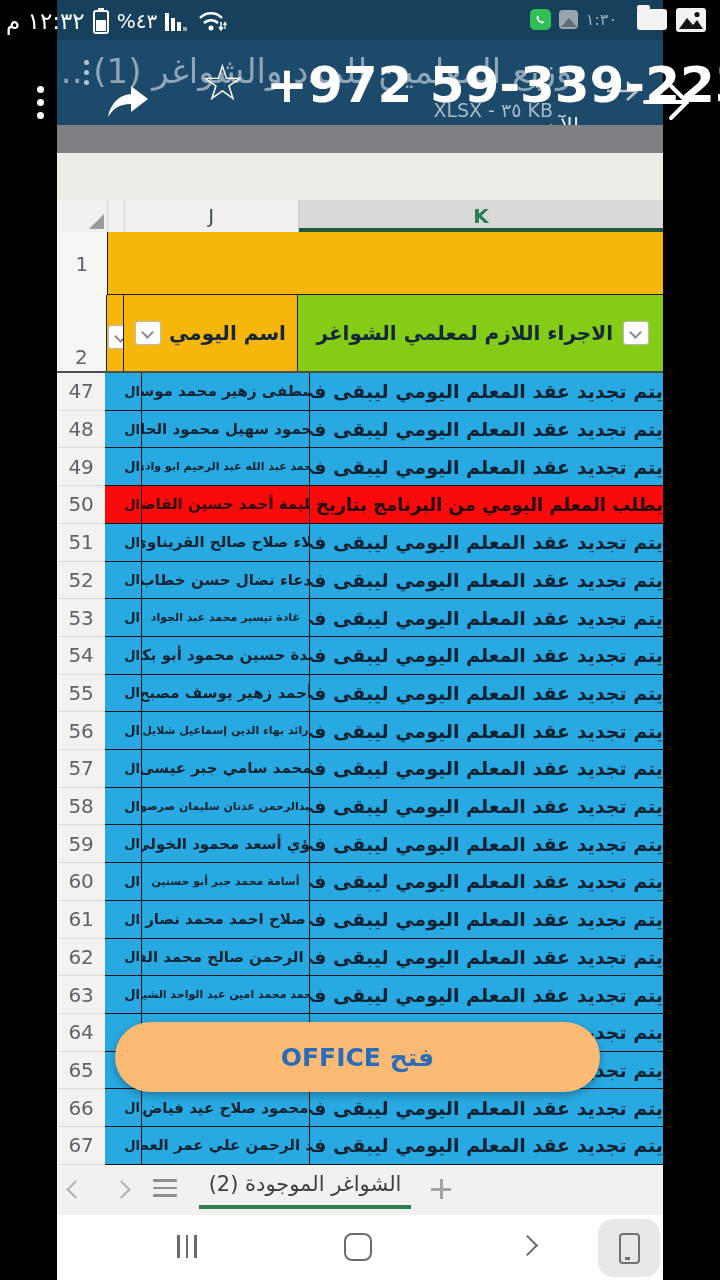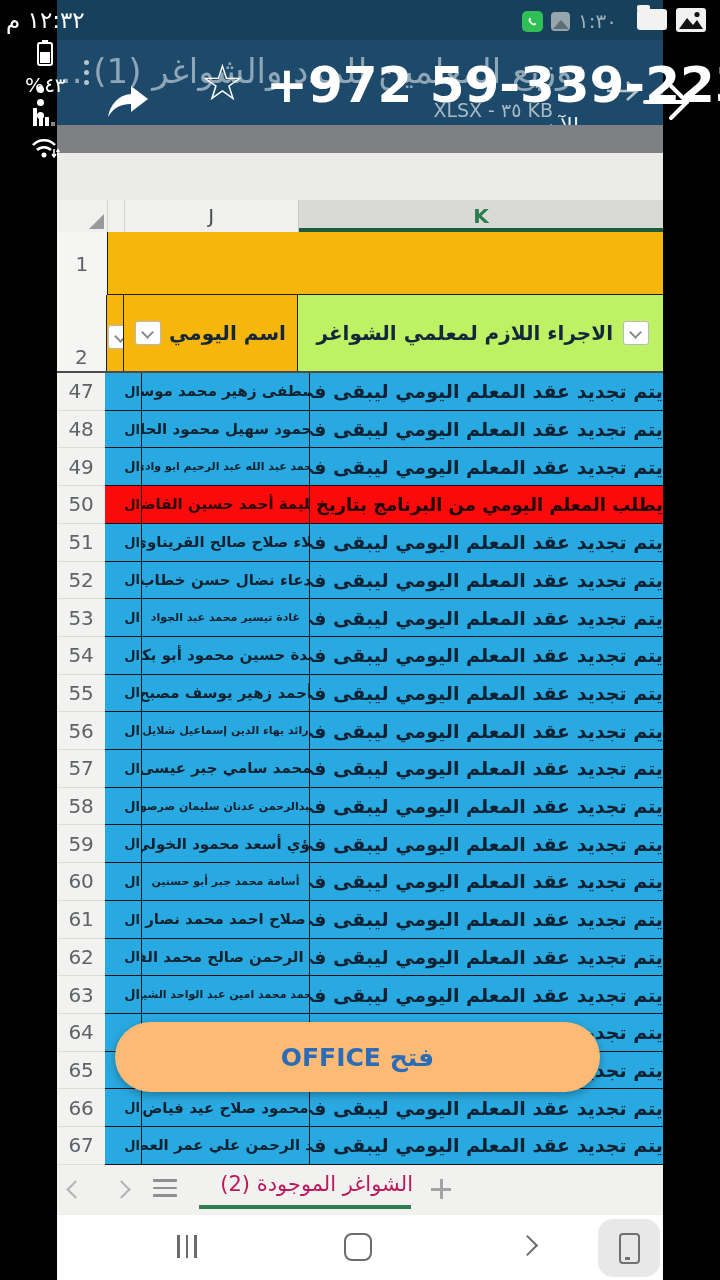--- a/index.html
+++ b/index.html
@@ -6,21 +6,21 @@
     font-family:"DejaVu Sans","Liberation Sans",sans-serif;}
   .stage{position:relative;width:720px;height:1280px;background:#000;}
 
   
   .screen{position:absolute;left:57px;top:0;width:606px;height:1280px;background:#ebebe8;overflow:hidden;}
   .statusbar{position:absolute;left:0;top:0;width:606px;height:40px;background:#16405c;}
   .inner-status-right{position:absolute;top:9px;right:46px;display:flex;align-items:center;gap:8px;direction:ltr;}
   .wa-badge{width:21px;height:21px;border-radius:5px;background:#2fbf54;display:flex;align-items:center;justify-content:center;}
   .pic-badge{width:19px;height:19px;border-radius:4px;background:#97a5ad;position:relative;overflow:hidden;}
   .pic-badge::after{content:"";position:absolute;left:2px;bottom:2px;border-left:8px solid transparent;border-right:8px solid transparent;border-bottom:9px solid #5f6d77;}
-  .inner-time{color:#9fb0bc;font-size:20px;}
+  .inner-time{color:#9fb0bc;font-size:16px;}
 
   .doc-header{position:absolute;left:0;top:40px;width:606px;height:85px;background:#1d4a6a;}
   .dim-kebab{position:absolute;left:27px;top:20px;display:flex;flex-direction:column;gap:5px;}
   .dim-kebab span{width:5px;height:5px;border-radius:50%;background:#b6c4cd;}
   .dim-title{position:absolute;top:11px;right:80px;direction:rtl;white-space:nowrap;color:#8fa6b7;font-size:34px;}
   .dim-meta{position:absolute;top:52px;right:110px;color:#a9bac7;font-size:19px;direction:ltr;margin-top:7px;}
   .dim-now{position:absolute;top:74px;right:84px;color:#e9eff3;font-size:22px;direction:rtl;}
   .dim-arrow{position:absolute;top:40px;right:22px;}
 
   .grayband{position:absolute;left:0;top:125px;width:606px;height:28px;background:#7e8084;}
@@ -36,21 +36,21 @@
 
   .row1{position:absolute;left:0;top:232px;width:606px;height:63px;display:flex;}
   .row1 .gut{width:50px;background:#f5f5f3;color:#5f6368;font-size:20px;display:flex;align-items:center;justify-content:center;border-right:1.5px solid #1b1b1b;}
   .row1 .merge{width:556px;background:#f6b60b;border-bottom:1.5px solid #1b1b1b;}
 
   .row2{position:absolute;left:0;top:295px;width:606px;height:76px;display:flex;}
   .row2 .gut{width:50px;background:#f5f5f3;color:#5f6368;font-size:20px;display:flex;align-items:flex-end;justify-content:center;padding-bottom:2px;box-sizing:border-box;border-right:1.5px solid #1b1b1b;}
   .row2 .sliver{width:16px;background:#f6b60b;border-right:1.5px solid #1b1b1b;position:relative;overflow:hidden;}
   .row2 .sliver .dd{position:absolute;left:1px;top:30px;}
   .row2 .jh{width:174px;background:#f6b60b;border-right:1.5px solid #1b1b1b;display:flex;align-items:center;justify-content:center;gap:8px;direction:ltr;}
-  .row2 .kh{width:366px;background:#bef264;display:flex;align-items:center;justify-content:flex-end;gap:10px;direction:ltr;padding-right:14px;box-sizing:border-box;}
+  .row2 .kh{width:366px;background:#84cc16;display:flex;align-items:center;justify-content:flex-end;gap:10px;direction:ltr;padding-right:14px;box-sizing:border-box;}
   .hdr-txt{color:#14273b;font-size:20px;font-weight:bold;direction:rtl;white-space:nowrap;}
   .dd{width:24px;height:22px;background:#fff;border:1px solid #b9b9b9;border-radius:3px;position:relative;flex:none;}
   .dd::after{content:"";position:absolute;left:7px;top:6px;width:7px;height:7px;border-right:2px solid #8a8a8a;border-bottom:2px solid #8a8a8a;transform:rotate(45deg);}
 
   .freeze-divider{position:absolute;left:0;top:371px;width:606px;height:2px;background:#4c4c4c;}
 
   .rows{position:absolute;left:0;top:373px;width:606px;height:792px;display:flex;flex-direction:column;}
   .drow{height:37.71px;display:flex;flex:none;}
   .drow .gut{width:50px;background:#f2f2f0;color:#5f6368;font-size:20px;display:flex;align-items:center;justify-content:center;border-bottom:1px solid #dcdcda;box-sizing:border-box;}
   .drow .sliver{width:38px;border-right:1.5px solid #131313;border-bottom:1.5px solid #131313;box-sizing:border-box;overflow:hidden;color:#10222f;font-size:13px;font-weight:bold;display:flex;align-items:center;direction:rtl;padding-right:1px;}
@@ -67,38 +67,38 @@
     box-shadow:0 3px 8px rgba(0,0,0,.3);display:flex;align-items:center;justify-content:center;z-index:5;}
   .office-pill span{direction:rtl;color:#2b6cb8;font-size:25px;font-weight:bold;}
 
   
   .sheetbar{position:absolute;left:0;top:1165px;width:606px;height:50px;background:#f1f1ef;z-index:6;}
   .chev{position:absolute;top:18px;width:11px;height:11px;border-top:2.5px solid #b3b3b3;border-right:2.5px solid #b3b3b3;}
   .chev.left{left:12px;transform:rotate(-135deg);}
   .chev.right{left:58px;transform:rotate(45deg);}
   .ham{position:absolute;left:96px;top:14px;width:24px;display:flex;flex-direction:column;gap:5px;}
   .ham span{height:2.5px;background:#8f8f8f;border-radius:1px;}
-  .tab-label{position:absolute;left:140px;top:7px;width:216px;text-align:right;direction:rtl;color:#be185d;font-size:21px;white-space:nowrap;}
+  .tab-label{position:absolute;left:140px;top:7px;width:216px;text-align:center;direction:rtl;color:#404040;font-size:21px;white-space:nowrap;}
   .tab-underline{position:absolute;left:142px;bottom:6px;width:212px;height:4px;background:#2e7d4f;}
   .plus{position:absolute;left:374px;top:14px;width:20px;height:20px;}
   .plus::before{content:"";position:absolute;left:9px;top:0;width:2.5px;height:20px;background:#a3a3a3;}
   .plus::after{content:"";position:absolute;left:0;top:9px;width:20px;height:2.5px;background:#a3a3a3;}
 
   
   .navbar{position:absolute;left:0;top:1215px;width:606px;height:65px;background:#fff;z-index:6;}
   .recents{position:absolute;left:120px;top:20px;display:flex;gap:6px;}
   .recents span{width:2.5px;height:23px;background:#6b6b6b;}
   .homebtn{position:absolute;left:287px;top:18px;width:24px;height:24px;border:2.5px solid #6b6b6b;border-radius:8px;}
   .backbtn{position:absolute;left:463px;top:23px;width:13px;height:13px;border-top:2.5px solid #6b6b6b;border-right:2.5px solid #6b6b6b;transform:rotate(45deg);}
   .hide-pill{position:absolute;left:541px;top:4px;width:62px;height:58px;background:#e8e8e8;border-radius:15px;display:flex;align-items:center;justify-content:center;}
   .phone-glyph{width:17px;height:27px;border:2.5px solid #707070;border-radius:4px;position:relative;}
   .phone-glyph::after{content:"";position:absolute;left:4px;bottom:2px;width:5px;height:2.5px;background:#707070;}
 
   
-  .ov{position:absolute;z-index:20;flex-direction:column;}
+  .ov{position:absolute;z-index:20;}
   .ov-status-left{left:6px;top:7px;display:flex;align-items:center;gap:6px;direction:ltr;}
   .ov-time{color:#fff;font-size:23px;direction:rtl;white-space:nowrap;}
   .ov-pct{color:#fff;font-size:20px;direction:rtl;}
   .ov-kebab{left:37px;top:86px;display:flex;flex-direction:column;gap:6px;}
   .ov-kebab span{width:7px;height:7px;border-radius:50%;background:#fff;}
   .ov-share{left:104px;top:82px;}
   .ov-star{left:200px;top:58px;color:#fff;font-size:50px;line-height:1;}
   .ov-phone{left:266px;top:56px;color:#fff;font-size:50px;font-weight:bold;white-space:nowrap;direction:ltr;}
   .ov-arrow{left:641px;top:82px;}
   .folder-icon{left:637px;top:9px;width:30px;height:21px;background:#f2f2f2;border-radius:3px;position:absolute;}

